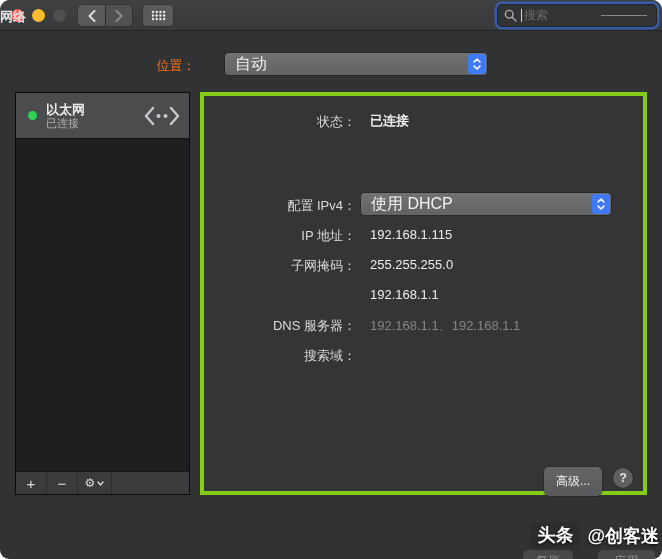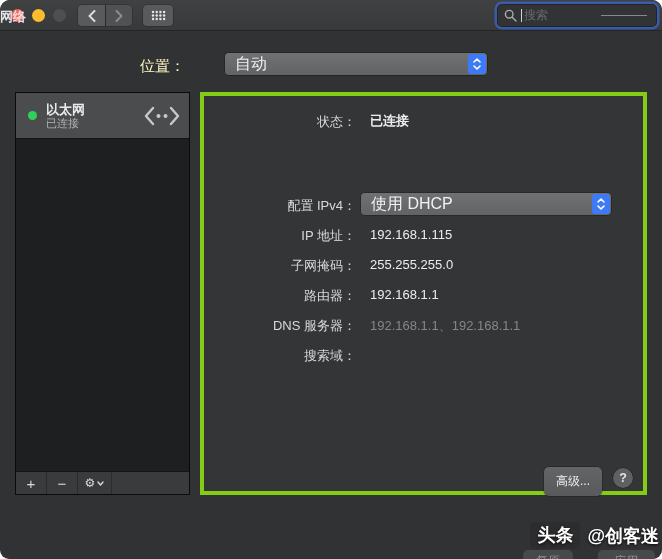--- a/index.html
+++ b/index.html
@@ -38,22 +38,22 @@
     position:absolute; right:6px; top:5px; width:158px; height:21px;
     background:#323335; border-radius:4px;
     box-shadow:0 0 0 1px #232425, 0 0 0 3.5px rgba(57,112,232,.62);
     display:flex; align-items:center; padding:0 6px;margin-left:48px;
   }
   .search .caret { width:1px; height:13px; background:#d3d4d6; margin-left:4px; }
   .search .ph { font-size:12px; color:#686a6c; margin-left:2px; }
   .search .artifact { position:absolute; right:9px; top:10px; width:46px; height:1px; background:#98999b; opacity:.85; }
   
   .loc-label {
-    position:absolute; top:57px; left:140px; width:72px; text-align:left;
-    font-size:15px; color:#fef9c3;
+    position:absolute; top:57px; left:140px; width:72px; text-align:center;
+    font-size:13px; color:#f97316;
   }
   .popup {
     position:absolute; height:22px;
     background:linear-gradient(#6f7173,#616365); border-radius:4px;
     box-shadow:0 0 0 0.5px rgba(0,0,0,.45);
     display:flex; align-items:center; padding:0 26px 0 10px;
     font-size:16px; color:#f1f2f3; overflow:hidden;
   }
   .popup .stepper {
     position:absolute; right:1px; top:1px; width:18px; height:20px;
@@ -259,21 +259,20 @@
           </svg>
       </span>
     </div>
 
     <div class="flabel" style="top:131px">IP 地址：</div>
     <div class="fvalue" style="top:131px">192.168.1.115</div>
 
     <div class="flabel" style="top:161px">子网掩码：</div>
     <div class="fvalue" style="top:161px">255.255.255.0</div>
 
-    <div class="flabel" style="top:191px">路由器：</div>
     <div class="fvalue" style="top:191px">192.168.1.1</div>
 
     <div class="flabel" style="top:221px">DNS 服务器：</div>
     <div class="fvalue muted" style="top:221px">192.168.1.1、192.168.1.1</div>
 
     <div class="flabel" style="top:251px">搜索域：</div>
     <div class="fvalue muted" style="top:251px"></div>
 
     <div class="adv-btn">高级...</div>
     <div class="help-btn">?</div>

